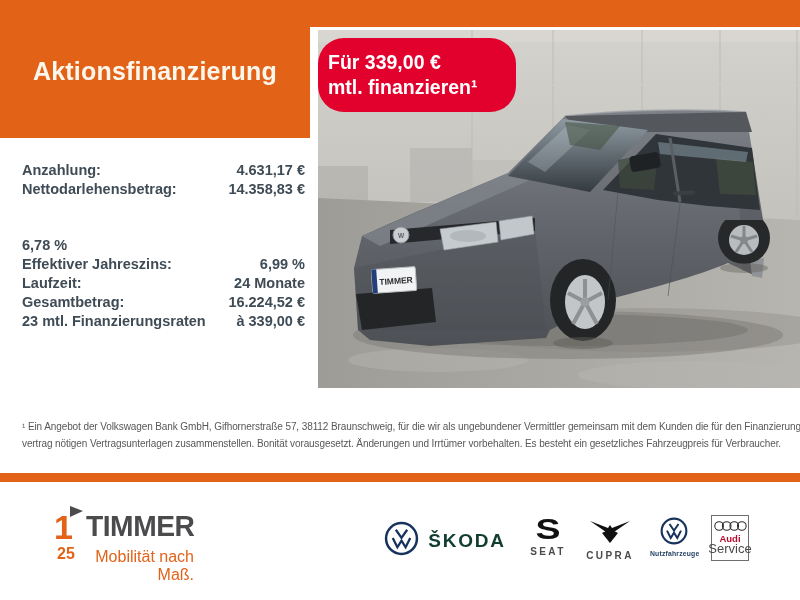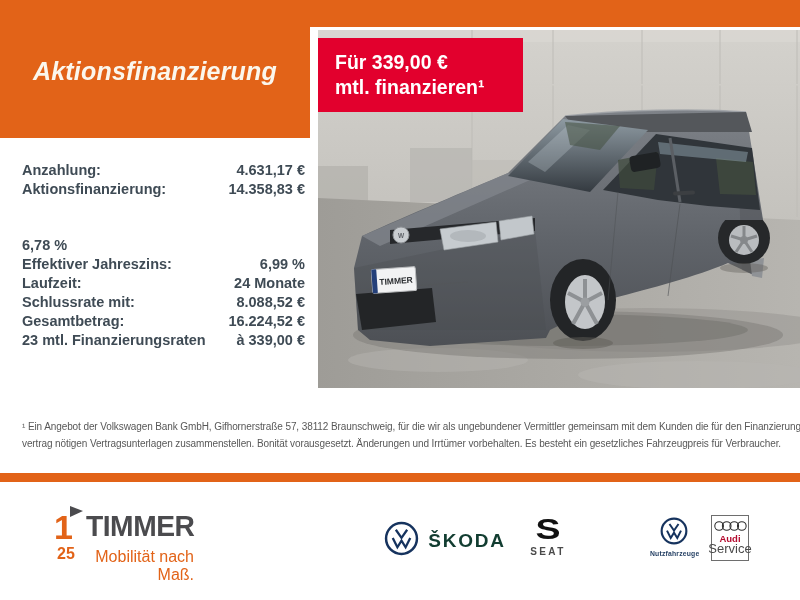--- a/index.html
+++ b/index.html
@@ -1,25 +1,25 @@
 <!DOCTYPE html>
 <html><head>
 <meta charset="utf-8">
 <style>
   html,body{margin:0;padding:0;background:#ffffff;}
   .stage{position:relative;width:800px;height:600px;background:#ffffff;overflow:hidden;
          font-family:"Liberation Sans", sans-serif;}
   .top-strip{position:absolute;left:0;top:0;width:800px;height:27px;background:#E26318;}
   .header-block{position:absolute;left:0;top:0;width:310px;height:138px;background:#E26318;
                 display:flex;align-items:center;justify-content:center;}
-  .campaign-title{color:#FBF7ED;font-size:25px;font-weight:700;letter-spacing:.2px;padding-top:4px;font-style:italic;}
+  .campaign-title{color:#FBF7ED;font-size:25px;font-weight:700;letter-spacing:.2px;padding-top:4px;}
   .photo{position:absolute;left:318px;top:30px;width:482px;height:358px;}
   .photo svg{display:block;}
   .price-badge{position:absolute;left:318px;top:38px;width:188px;height:74px;background:#E2002D;
-               color:#ffffff;padding-left:17px;display:flex;flex-direction:column;justify-content:center;}
+               color:#ffffff;padding-left:10px;display:flex;flex-direction:column;justify-content:center;border-radius:26px;}
   .price-badge div{font-size:19.5px;font-weight:700;line-height:25px;}
   .finance{position:absolute;left:22px;top:161px;width:283px;color:#3F4B55;}
   .fin-row{display:flex;justify-content:space-between;font-size:14.5px;font-weight:700;line-height:19px;}
   .fin-group.g2{margin-top:37px;}
   .fin-value{text-align:right;}
   .disclaimer{position:absolute;left:22px;top:418px;width:770px;color:#585858;font-size:10px;
               line-height:17px;letter-spacing:-0.1px;white-space:nowrap;}
   .divider{position:absolute;left:0;top:473px;width:800px;height:9px;background:#E26318;}
   .footer{position:absolute;left:0;top:483px;width:800px;height:117px;}
   .timmer-icon{position:absolute;left:46px;top:20px;}
@@ -155,39 +155,35 @@
     <div>mtl. finanzieren¹</div>
   </div>
 
   <div class="finance">
     <div class="fin-group g1">
       <div class="fin-row">
         <span class="fin-label">Anzahlung:</span>
         <span class="fin-value">4.631,17 €</span>
       </div>
       <div class="fin-row">
-        <span class="fin-label">Aktionsfinanzierung:</span>
+        <span class="fin-label">Nettodarlehensbetrag:</span>
         <span class="fin-value">14.358,83 €</span>
       </div>
     </div>
     <div class="fin-group g2">
       <div class="fin-row">
         <span class="fin-value">6,78 %</span>
       </div>
       <div class="fin-row">
         <span class="fin-label">Effektiver Jahreszins:</span>
         <span class="fin-value">6,99 %</span>
       </div>
       <div class="fin-row">
         <span class="fin-label">Laufzeit:</span>
         <span class="fin-value">24 Monate</span>
-      </div>
-      <div class="fin-row">
-        <span class="fin-label">Schlussrate mit:</span>
-        <span class="fin-value">8.088,52 €</span>
       </div>
       <div class="fin-row">
         <span class="fin-label">Gesamtbetrag:</span>
         <span class="fin-value">16.224,52 €</span>
       </div>
       <div class="fin-row">
         <span class="fin-label">23 mtl. Finanzierungsraten</span>
         <span class="fin-value">à 339,00 €</span>
       </div>
     </div>
@@ -220,20 +216,27 @@
       </svg>
     </div>
 
     <div class="brand skoda-brand">ŠKODA</div>
 
     <div class="brand seat-brand">
       <div style="font-size:30px;font-weight:900;color:#111;line-height:30px;transform:scaleX(1.25);">S</div>
       <div class="wordmark-sub">SEAT</div>
     </div>
 
+    <div class="brand cupra-brand">
+      <svg width="44" height="28" viewBox="0 0 44 28">
+        <polygon points="2,5 20,12 22,9 24,12 42,5 26,16 18,16" fill="#111"></polygon>
+        <polygon points="14,17 22,13 30,17 22,27" fill="#111"></polygon>
+      </svg>
+      <div class="wordmark-sub">CUPRA</div>
+    </div>
 
     <div class="brand vwn-brand">
       <svg width="28" height="28" viewBox="0 0 34 34">
         <circle cx="17" cy="17" r="15" fill="none" stroke="#16335E" stroke-width="2.6"></circle>
         <path d="M11.5,8.5 L17,16.4 L22.5,8.5" stroke="#16335E" stroke-width="2.4" fill="none"></path>
         <path d="M8.5,16.5 L13,25.5 L17,19 L21,25.5 L25.5,16.5" stroke="#16335E" stroke-width="2.4" fill="none"></path>
       </svg>
       <div class="vwn-label">Nutzfahrzeuge</div>
     </div>
 

